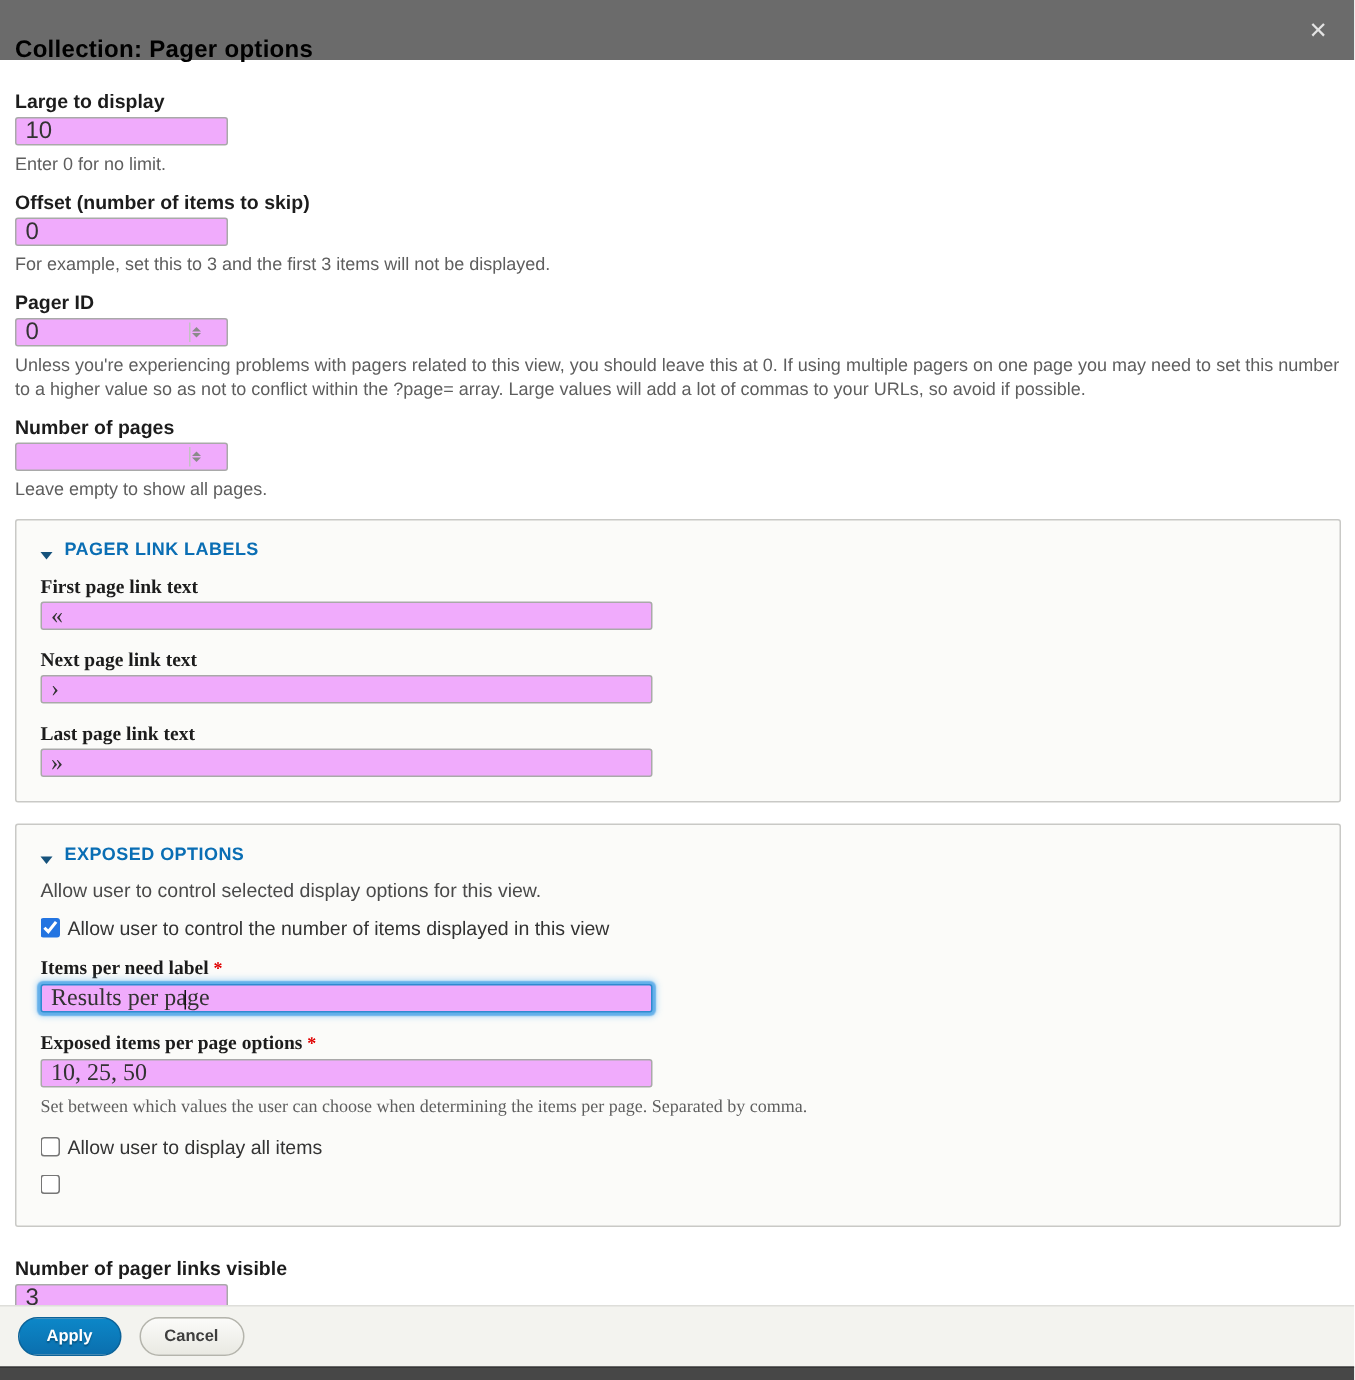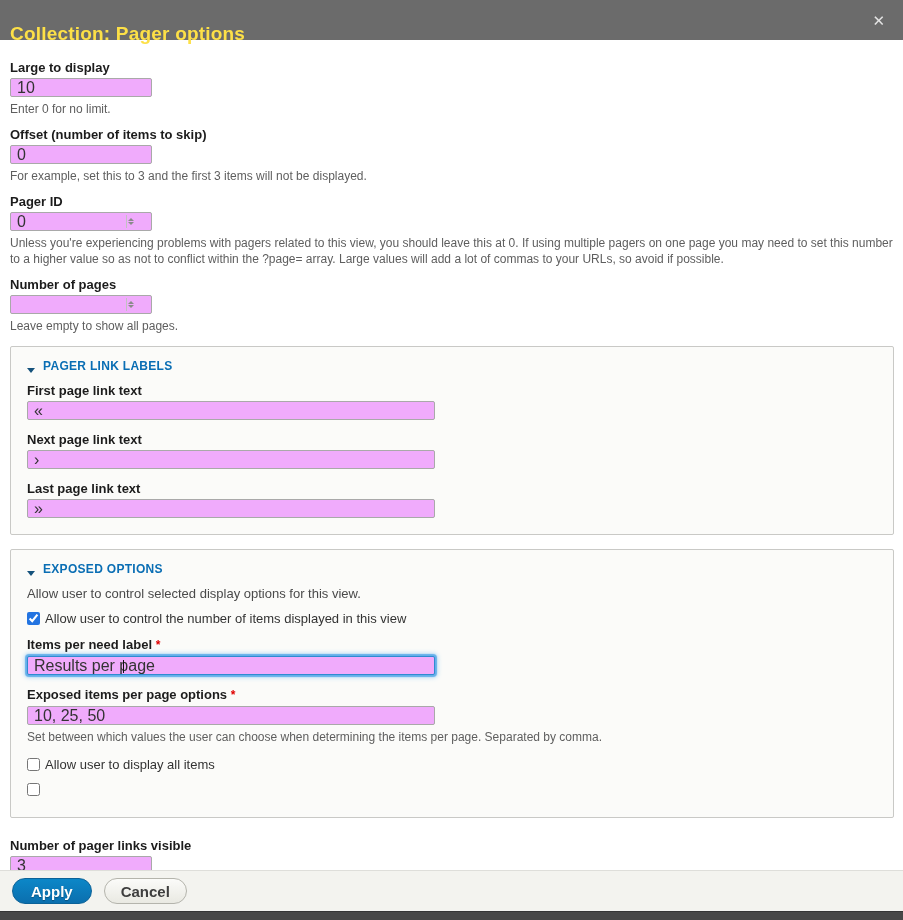--- a/index.html
+++ b/index.html
@@ -18,22 +18,22 @@
 
   
   .modal-header {
     height: 40px;
     background: #6b6b6b;
     display: flex;
     align-items: center;
     padding: 0 14px 0 10px;
   }
   .modal-title {
-    color: #fde047;
-    font-size: 19px;
+    color: #000000;
+    font-size: 16px;
     font-weight: bold;
     letter-spacing: .2px;
     margin-top: 28px;
   }
   .close-btn {
     margin-left: auto;
     color: #e4e4e4;
     font-size: 15px;
     font-weight: bold;
     line-height: 1;
@@ -121,21 +121,21 @@
     border-left: 4px solid transparent;
     border-right: 4px solid transparent;
     border-top: 5px solid #15527c;
   }
   .legend-text {
     font-size: 12px;
     font-weight: bold;
     color: #0a6eb4;
     letter-spacing: .3px;
   }
-  .box .form-item { margin-bottom: 12px; }
+  .box .form-item { margin-bottom: 12px; font-family: Liberation Serif, serif; }
   .box .form-item:last-child { margin-bottom: 6px; }
 
   .plain-text {
     font-size: 13px;
     color: #4a4a4a;
     margin: 2px 0 10px 0;
   }
   .checkbox-row {
     display: flex;
     align-items: center;
@@ -173,21 +173,21 @@
     height: 41px;
     background: #f3f3ef;
     border-top: 1px solid #dededa;
     display: flex;
     align-items: center;
     gap: 12px;
     padding: 0 12px;
   }
   .btn {
     font-family: inherit;
-    font-size: 15px;
+    font-size: 11px;
     font-weight: bold;
     border-radius: 20px;
     padding: 4px 16px;
     height: 26px;
     cursor: pointer;
     line-height: 1;
   }
   .btn-primary {
     background: linear-gradient(#0c87c8, #0b6fae);
     border: 1px solid #0b6298;

